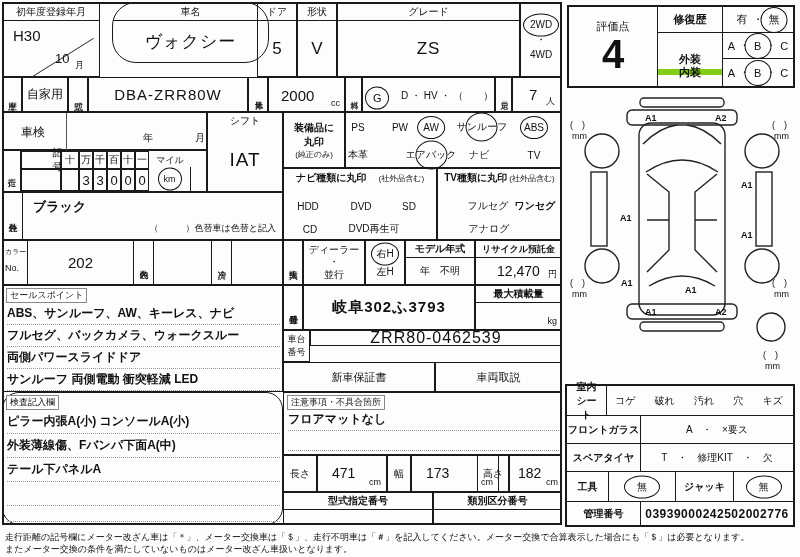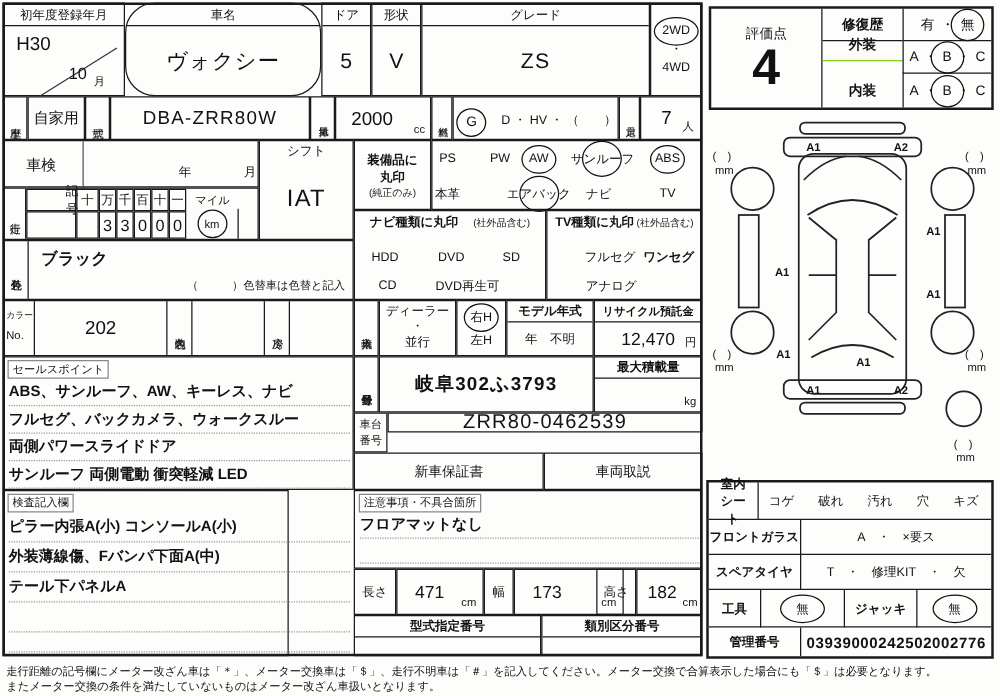--- a/index.html
+++ b/index.html
@@ -36,21 +36,21 @@
 
   <div class="abs b col" style="left:2px;top:2px;width:98px;height:75px;">
     <div class="hd">初年度登録年月</div>
     <div class="val" style="position:relative;">
       <div class="abs" style="left:24px;top:36px;width:72px;border-top:1px solid #333;transform:rotate(-32deg);"></div>
       <span class="abs" style="left:10px;top:6px;font-size:15px;">H30</span>
       <span class="abs" style="left:52px;top:30px;font-size:13px;">10</span>
       <span class="abs sm" style="left:72px;top:38px;">月</span>
     </div>
   </div>
-  <div class="abs b col" style="left:100px;top:2px;width:157px;height:75px;border-radius:24px;">
+  <div class="abs b col" style="left:112px;top:2px;width:157px;height:61px;border-radius:24px;">
     <div class="hd">車名</div>
     <div class="val" style="font-size:17px;letter-spacing:1px;">ヴォクシー</div>
   </div>
   <div class="abs b col" style="left:257px;top:2px;width:40px;height:75px;">
     <div class="hd">ドア</div>
     <div class="val" style="font-size:17px;">5</div>
   </div>
   <div class="abs b col" style="left:297px;top:2px;width:40px;height:75px;">
     <div class="hd">形状</div>
     <div class="val" style="font-size:17px;">V</div>
@@ -138,21 +138,21 @@
   </div>
 
   <div class="abs b" style="left:2px;top:285px;width:281px;height:107px;">
     <span class="tab">セールスポイント</span>
     <div class="abs bold dotl" style="left:4px;top:19px;width:273px;height:20px;font-size:12px;">ABS、サンルーフ、AW、キーレス、ナビ</div>
     <div class="abs bold dotl" style="left:4px;top:41px;width:273px;height:20px;font-size:12px;">フルセグ、バックカメラ、ウォークスルー</div>
     <div class="abs bold dotl" style="left:4px;top:63px;width:273px;height:20px;font-size:12px;">両側パワースライドドア</div>
     <div class="abs bold dotl" style="left:4px;top:85px;width:273px;height:20px;font-size:12px;">サンルーフ 両側電動 衝突軽減 LED</div>
   </div>
 
-  <div class="abs b" style="left:2px;top:392px;width:229px;height:133px;">
+  <div class="abs b" style="left:2px;top:392px;width:281px;height:133px;border-radius:17px;">
     <span class="tab">検査記入欄</span>
     <div class="abs bold dotl" style="left:4px;top:20px;width:273px;height:21px;font-size:12px;">ピラー内張A(小) コンソールA(小)</div>
     <div class="abs bold dotl" style="left:4px;top:44px;width:273px;height:21px;font-size:12px;">外装薄線傷、Fバンパ下面A(中)</div>
     <div class="abs bold dotl" style="left:4px;top:68px;width:273px;height:21px;font-size:12px;">テール下パネルA</div>
     <div class="abs dotl" style="left:4px;top:92px;width:273px;height:21px;"></div>
     <div class="abs dotl" style="left:4px;top:114px;width:273px;height:15px;"></div>
   </div>
 
   <div class="abs b c col" style="left:283px;top:112px;width:62px;height:56px;text-align:center;">
     <div style="font-size:10px;width:46px;font-weight:bold;">装備品に丸印</div>
@@ -265,21 +265,21 @@
     <div class="abs col c" style="left:0;top:0;width:89px;height:79px;border-right:1px solid #1a1a1a;">
       <div style="font-size:11px;font-weight:normal;">評価点</div>
       <div style="font-size:40px;font-weight:bold;line-height:1;">4</div>
     </div>
     <div class="abs c bold" style="left:89px;top:0;width:64px;height:26px;border-bottom:1px solid #1a1a1a;font-size:11px;">修復歴</div>
     <div class="abs c" style="left:153px;top:0;width:71px;height:26px;border-bottom:1px solid #1a1a1a;border-left:1px solid #1a1a1a;font-size:11px;gap:5px;">
       <span>有</span>
       <span>・</span>
       <span class="ring rb">無</span>
     </div>
-    <div class="abs c bold" style="left:89px;top:16px;width:64px;height:26px;border-bottom:1px solid #84cc16;font-size:11px;">外装</div>
+    <div class="abs c bold" style="left:89px;top:42px;width:64px;height:26px;border-bottom:6px solid #84cc16;font-size:11px;">外装</div>
     <div class="abs c" style="left:153px;top:26px;width:71px;height:26px;border-bottom:1px solid #1a1a1a;border-left:1px solid #1a1a1a;font-size:11px;gap:4px;">
       <span>A</span>
       <span>・</span>
       <span class="ring rb">B</span>
       <span>・</span>
       <span>C</span>
     </div>
     <div class="abs c bold" style="left:89px;top:52px;width:64px;height:27px;font-size:11px;">内装</div>
     <div class="abs c" style="left:153px;top:52px;width:71px;height:27px;border-left:1px solid #1a1a1a;font-size:11px;gap:4px;">
       <span>A</span>

